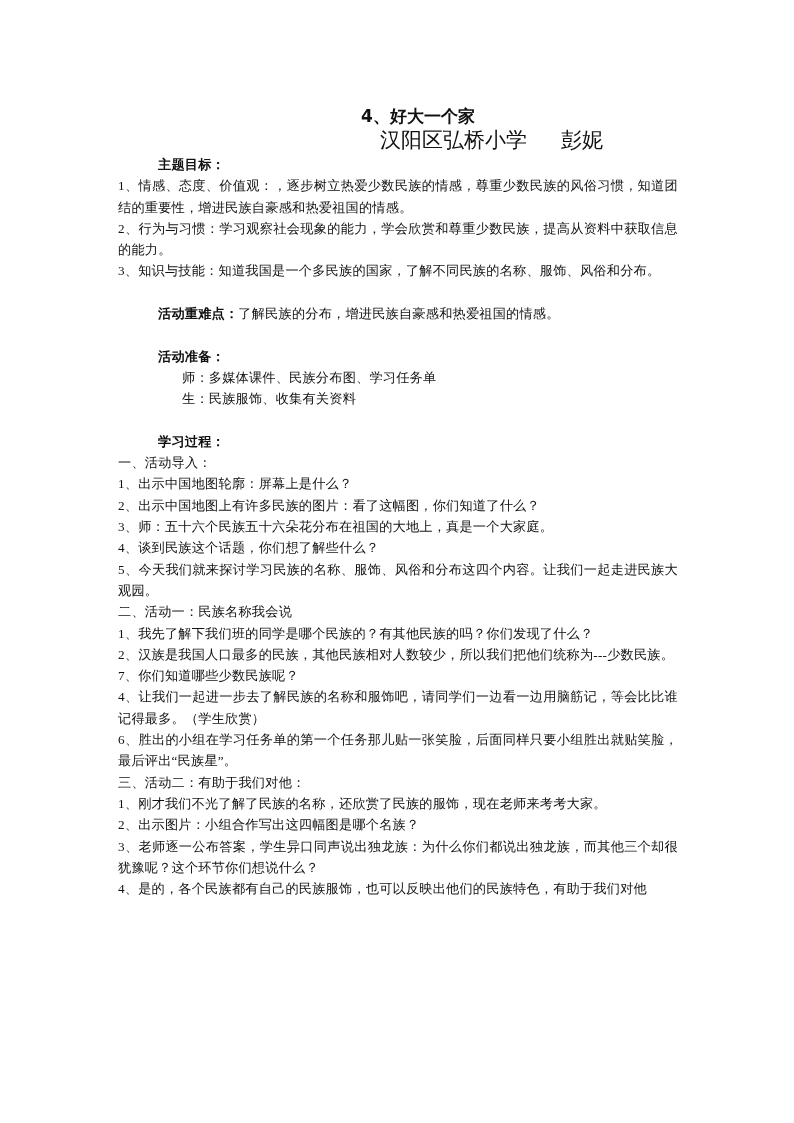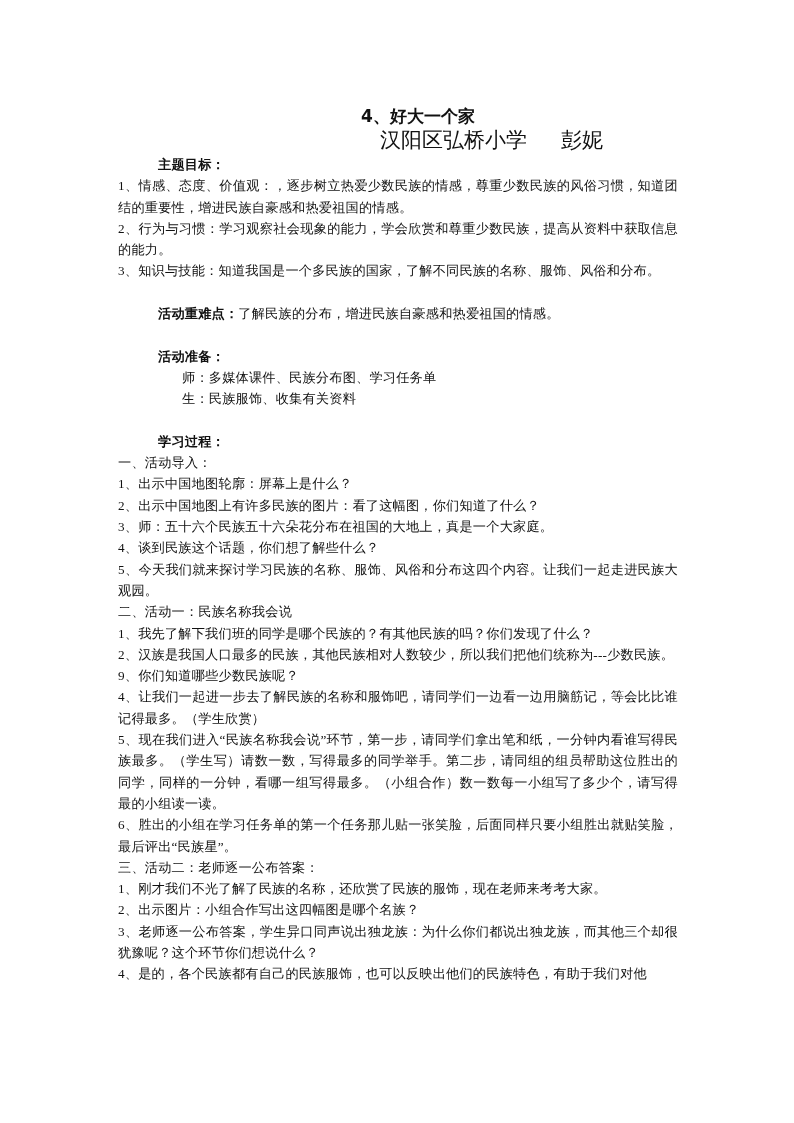--- a/index.html
+++ b/index.html
@@ -44,23 +44,22 @@
   <div class="line">一、活动导入：</div>
   <div class="p">1、出示中国地图轮廓：屏幕上是什么？</div>
   <div class="p">2、出示中国地图上有许多民族的图片：看了这幅图，你们知道了什么？</div>
   <div class="p">3、师：五十六个民族五十六朵花分布在祖国的大地上，真是一个大家庭。</div>
   <div class="p">4、谈到民族这个话题，你们想了解些什么？</div>
   <div class="p">5、今天我们就来探讨学习民族的名称、服饰、风俗和分布这四个内容。让我们一起走进民族大观园。</div>
 
   <div class="line">二、活动一：民族名称我会说</div>
   <div class="p">1、我先了解下我们班的同学是哪个民族的？有其他民族的吗？你们发现了什么？</div>
   <div class="p">2、汉族是我国人口最多的民族，其他民族相对人数较少，所以我们把他们统称为---少数民族。</div>
-  <div class="p">9、你们知道哪些少数民族呢？</div>
+  <div class="p">7、你们知道哪些少数民族呢？</div>
   <div class="p">4、让我们一起进一步去了解民族的名称和服饰吧，请同学们一边看一边用脑筋记，等会比比谁记得最多。（学生欣赏）</div>
-  <div class="p">5、现在我们进入“民族名称我会说”环节，第一步，请同学们拿出笔和纸，一分钟内看谁写得民族最多。（学生写）请数一数，写得最多的同学举手。第二步，请同组的组员帮助这位胜出的同学，同样的一分钟，看哪一组写得最多。（小组合作）数一数每一小组写了多少个，请写得最的小组读一读。</div>
   <div class="p">6、胜出的小组在学习任务单的第一个任务那儿贴一张笑脸，后面同样只要小组胜出就贴笑脸，最后评出“民族星”。</div>
 
-  <div class="line">三、活动二：老师逐一公布答案：</div>
+  <div class="line">三、活动二：有助于我们对他：</div>
   <div class="p">1、刚才我们不光了解了民族的名称，还欣赏了民族的服饰，现在老师来考考大家。</div>
   <div class="p">2、出示图片：小组合作写出这四幅图是哪个名族？</div>
   <div class="p">3、老师逐一公布答案，学生异口同声说出独龙族：为什么你们都说出独龙族，而其他三个却很犹豫呢？这个环节你们想说什么？</div>
   <div class="p">4、是的，各个民族都有自己的民族服饰，也可以反映出他们的民族特色，有助于我们对他</div>
 </div>
 
 </body></html>

